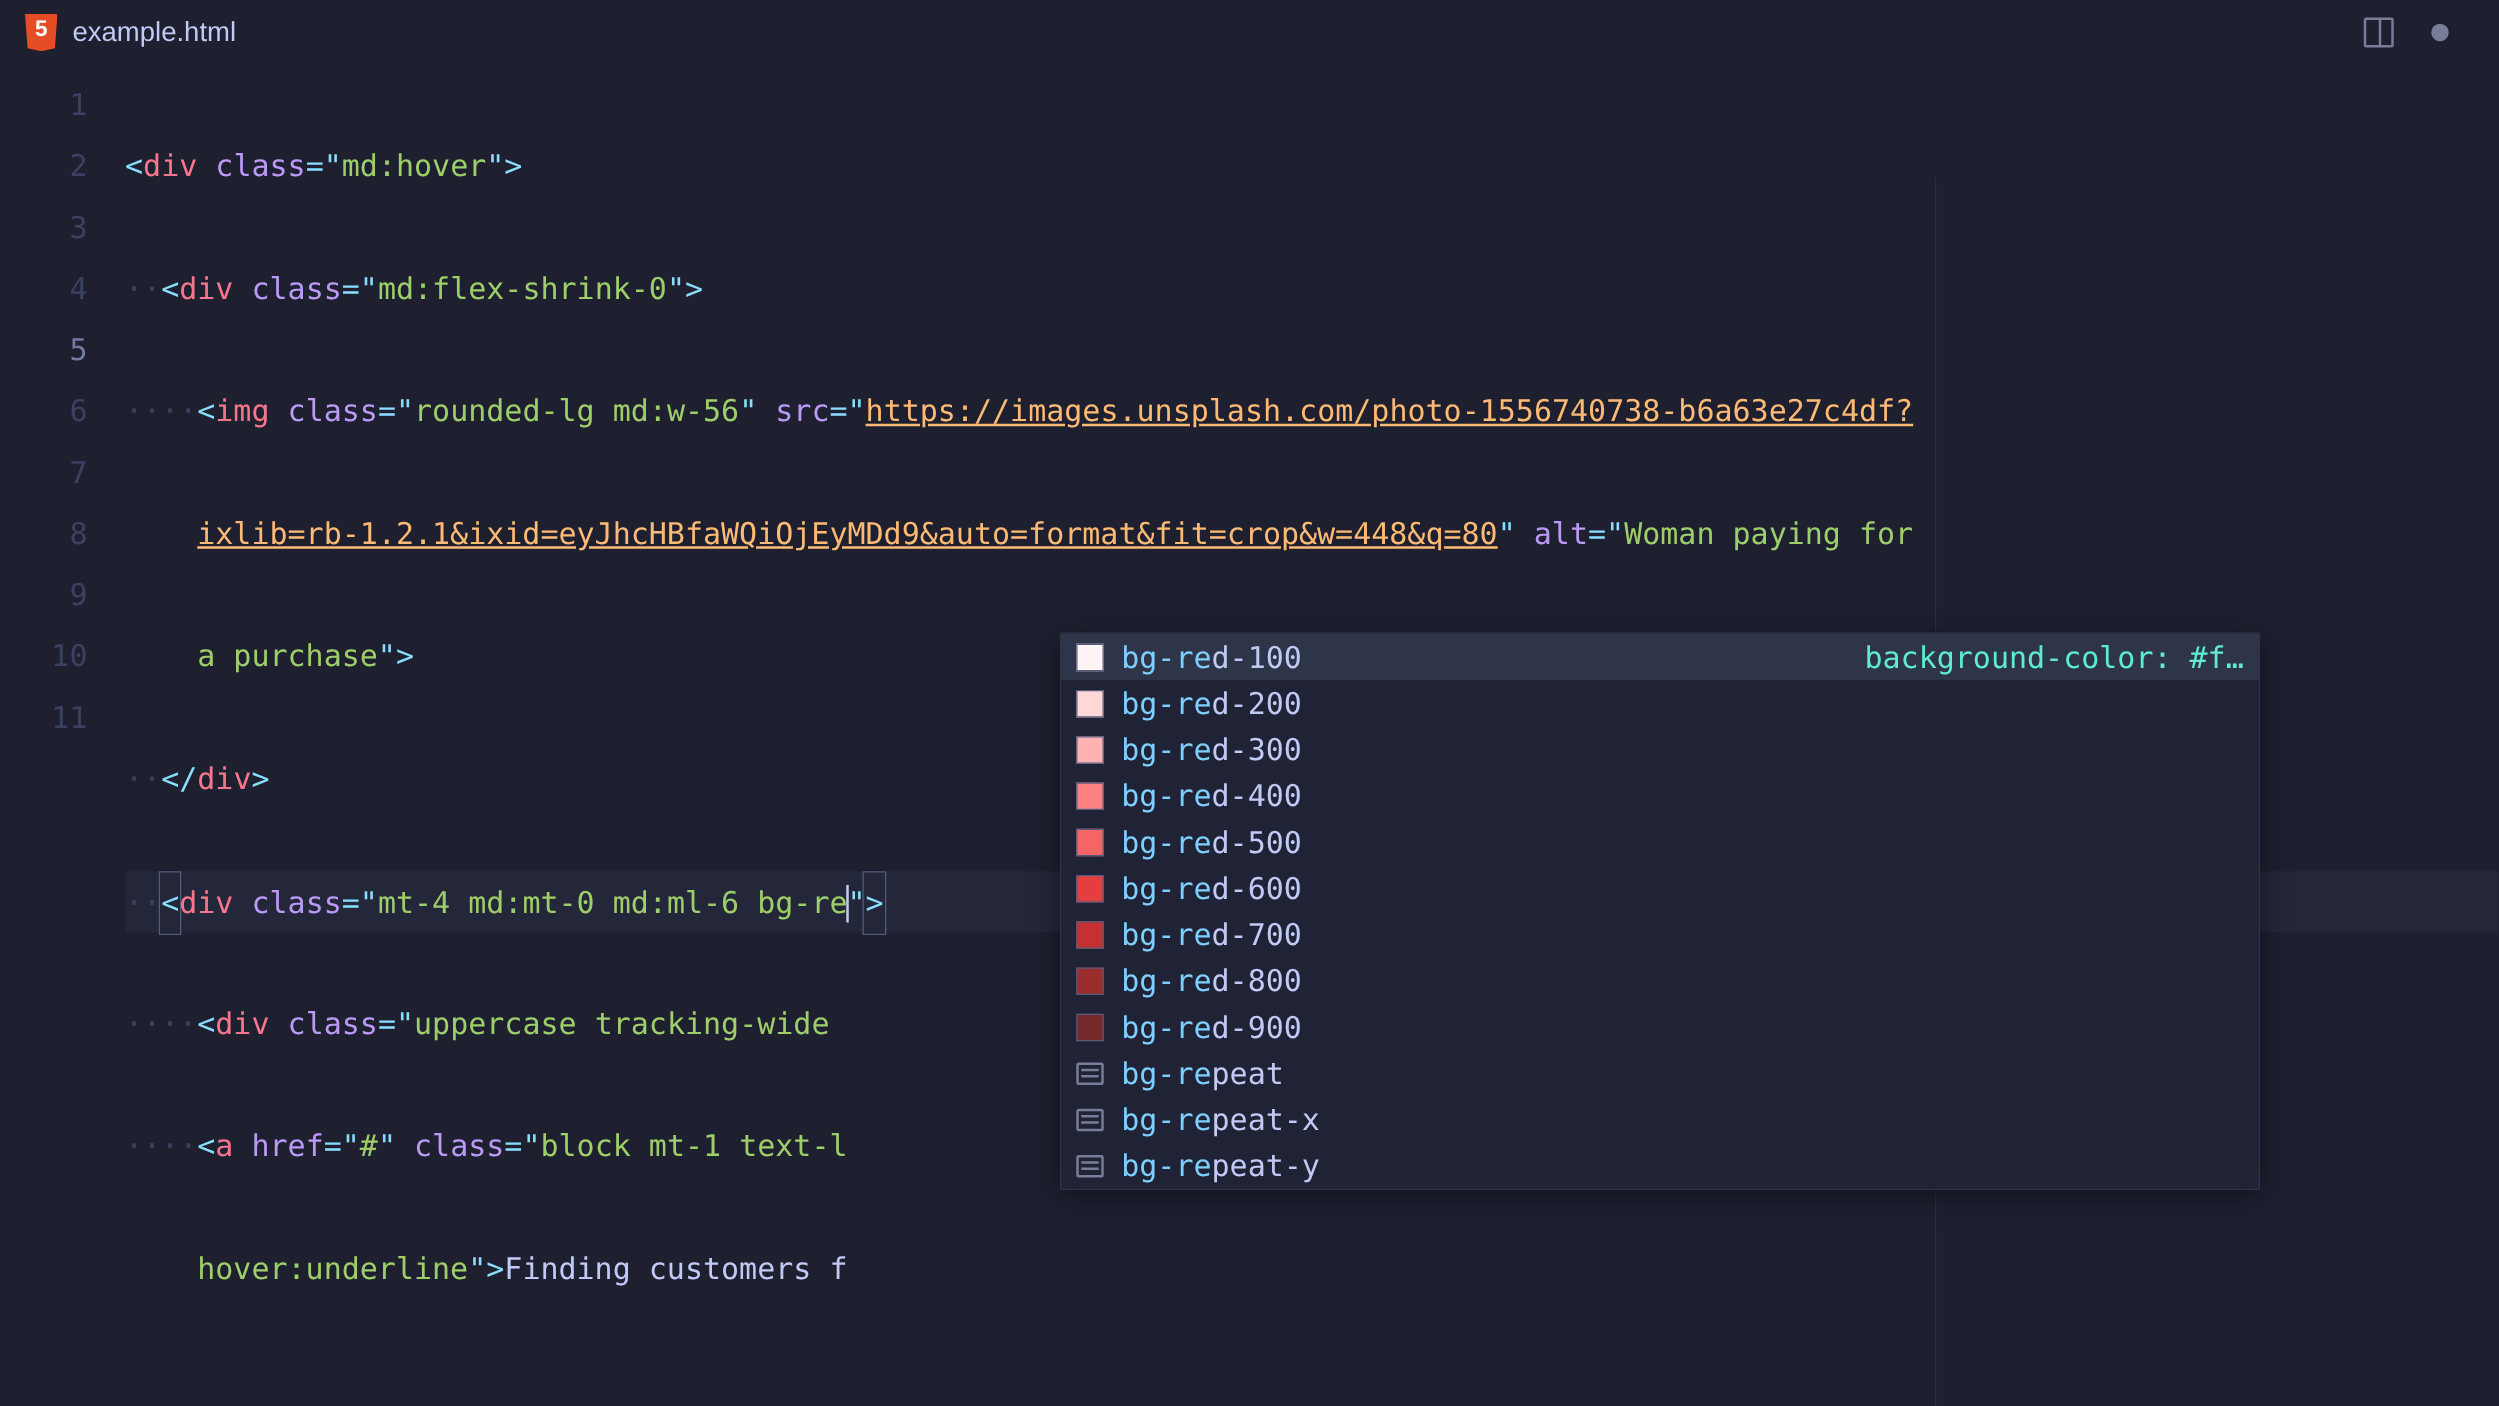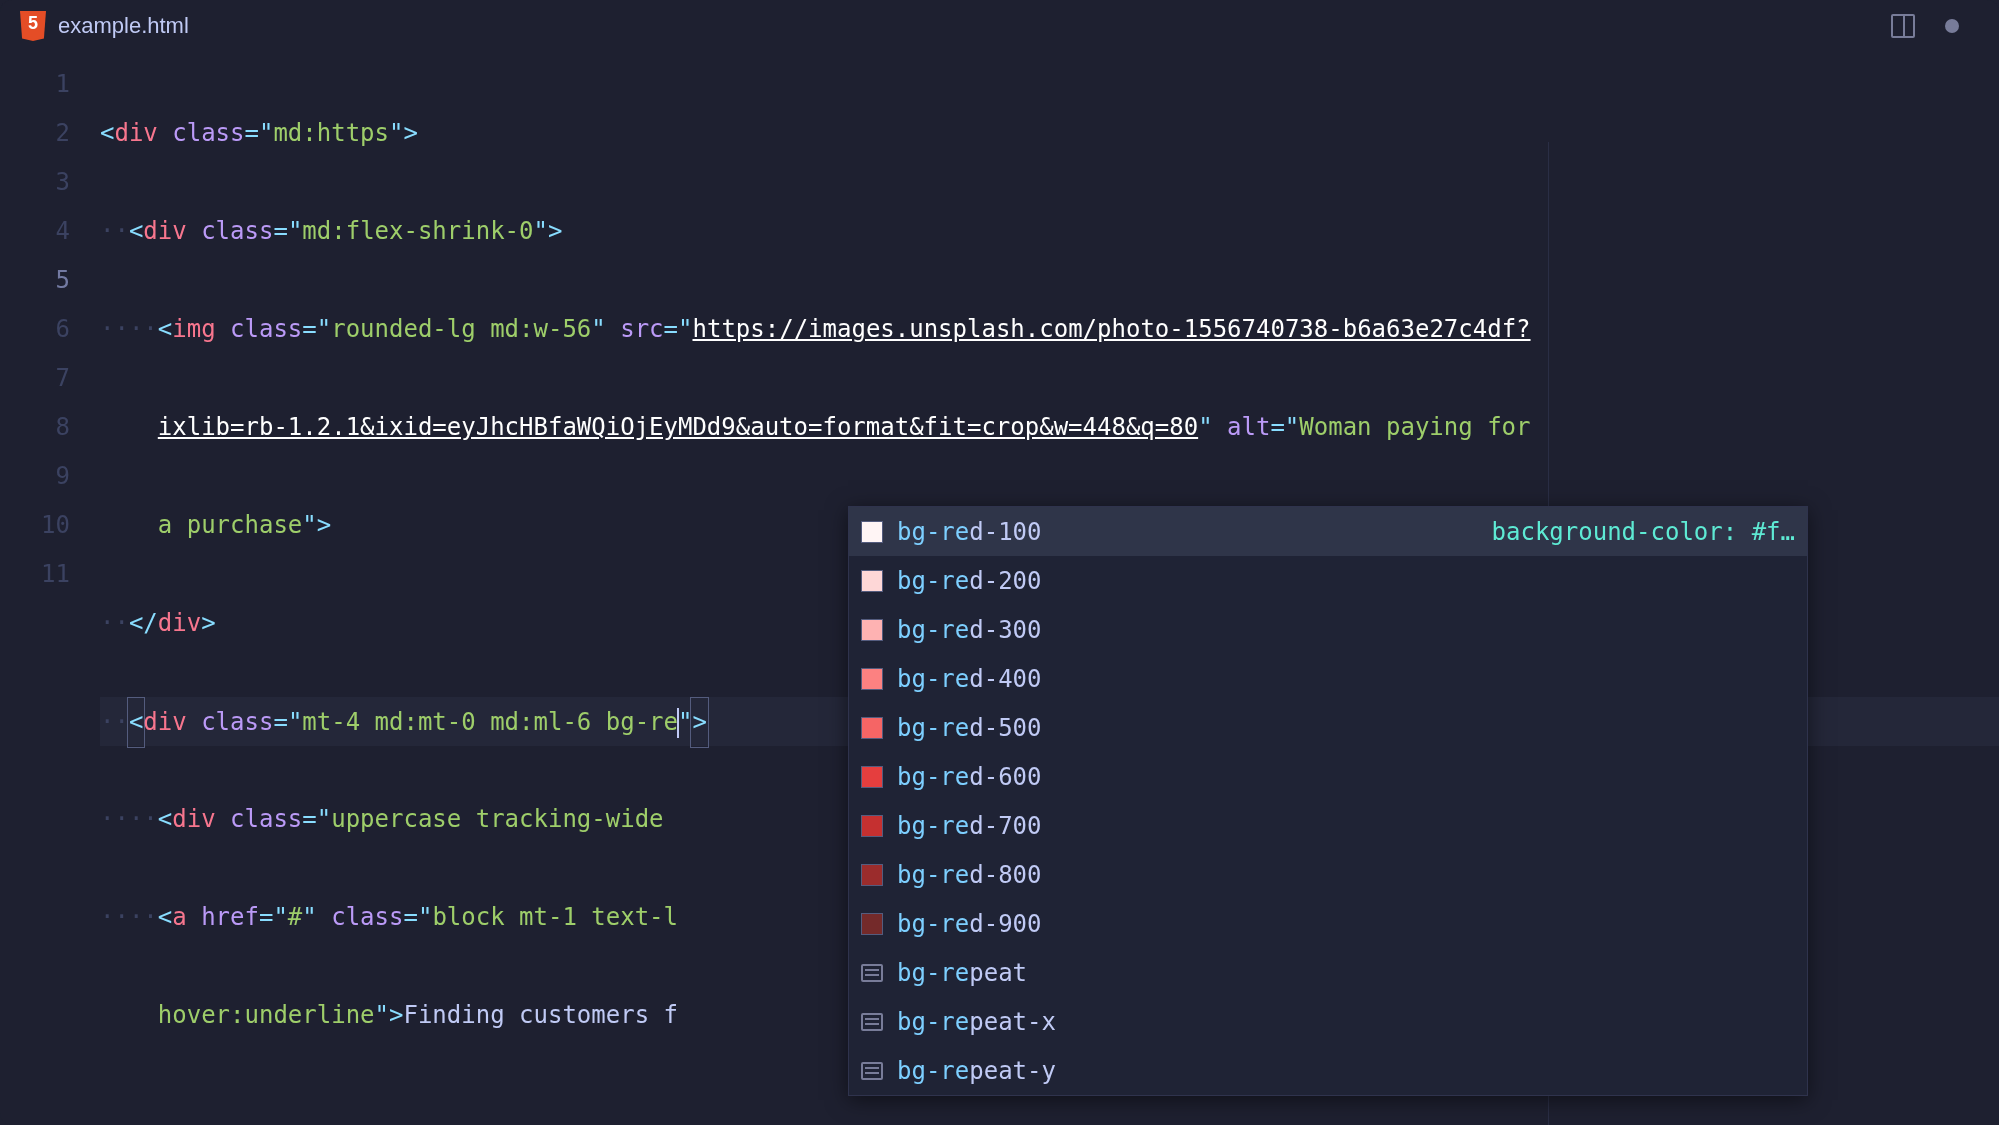--- a/index.html
+++ b/index.html
@@ -122,21 +122,21 @@
   color: #c0caf5;
   position: relative;
 }
 .line { height: 49px; }
 .line.hl { background: rgba(41, 46, 66, 0.5); }
 .indent { color: #3b4261; }
 .punc { color: #89ddff; }
 .tag { color: #f7768e; }
 .attr { color: #bb9af7; }
 .str { color: #9ece6a; }
-.url { color: #ffffff; text-decoration: underline; }
+.url { color: #fdba74; text-decoration: underline; }
 .cursor {
   display: inline-block;
   width: 2px;
   height: 30px;
   background: #c0caf5;
   vertical-align: middle;
   margin: 0 -1px;
 }
 .bracket-match {
   border: 1px solid #545c7e;
@@ -151,21 +151,21 @@
   width: 960px;
   background: #1f2335;
   border: 1px solid #2f334d;
   box-shadow: 0 4px 20px rgba(0,0,0,0.5);
   font-size: 24px;
   z-index: 10;
 }
 .ac-item {
   display: flex;
   align-items: center;
-  height: 49px;
+  height: 37px;
   padding: 0 12px;
   gap: 14px;
 }
 .ac-item.selected {
   background: #2f3549;
 }
 .ac-swatch {
   width: 22px;
   height: 22px;
   border: 1px solid #545c7e;
@@ -232,21 +232,21 @@
       <div>7</div>
       <div></div>
       <div>8</div>
       <div></div>
       <div>9</div>
       <div>10</div>
       <div>11</div>
     </div>
 
     <div class="code">
-<div class="line"><span class="punc">&lt;</span><span class="tag">div</span> <span class="attr">class</span><span class="punc">=</span><span class="punc">"</span><span class="str">md:https</span><span class="punc">"</span><span class="punc">&gt;</span></div>
+<div class="line"><span class="punc">&lt;</span><span class="tag">div</span> <span class="attr">class</span><span class="punc">=</span><span class="punc">"</span><span class="str">md:hover</span><span class="punc">"</span><span class="punc">&gt;</span></div>
 <div class="line"><span class="indent">··</span><span class="punc">&lt;</span><span class="tag">div</span> <span class="attr">class</span><span class="punc">=</span><span class="punc">"</span><span class="str">md:flex-shrink-0</span><span class="punc">"</span><span class="punc">&gt;</span></div>
 <div class="line"><span class="indent">····</span><span class="punc">&lt;</span><span class="tag">img</span> <span class="attr">class</span><span class="punc">=</span><span class="punc">"</span><span class="str">rounded-lg md:w-56</span><span class="punc">"</span> <span class="attr">src</span><span class="punc">=</span><span class="punc">"</span><span class="url">https://images.unsplash.com/photo-1556740738-b6a63e27c4df?</span></div>
 <div class="line">    <span class="url">ixlib=rb-1.2.1&amp;ixid=eyJhcHBfaWQiOjEyMDd9&amp;auto=format&amp;fit=crop&amp;w=448&amp;q=80</span><span class="punc">"</span> <span class="attr">alt</span><span class="punc">=</span><span class="punc">"</span><span class="str">Woman paying for</span></div>
 <div class="line">    <span class="str">a purchase</span><span class="punc">"</span><span class="punc">&gt;</span></div>
 <div class="line"><span class="indent">··</span><span class="punc">&lt;/</span><span class="tag">div</span><span class="punc">&gt;</span></div>
 <div class="line hl"><span class="indent">··</span><span class="bracket-match"><span class="punc">&lt;</span></span><span class="tag">div</span> <span class="attr">class</span><span class="punc">=</span><span class="punc">"</span><span class="str">mt-4 md:mt-0 md:ml-6 bg-re</span><span class="cursor"></span><span class="punc">"</span><span class="bracket-match"><span class="punc">&gt;</span></span></div>
 <div class="line"><span class="indent">····</span><span class="punc">&lt;</span><span class="tag">div</span> <span class="attr">class</span><span class="punc">=</span><span class="punc">"</span><span class="str">uppercase tracking-wide </span></div>
 <div class="line"><span class="indent">····</span><span class="punc">&lt;</span><span class="tag">a</span> <span class="attr">href</span><span class="punc">=</span><span class="punc">"</span><span class="str">#</span><span class="punc">"</span> <span class="attr">class</span><span class="punc">=</span><span class="punc">"</span><span class="str">block mt-1 text-l</span></div>
 <div class="line">    <span class="str">hover:underline</span><span class="punc">"</span><span class="punc">&gt;</span><span>Finding customers f</span></div>
 

